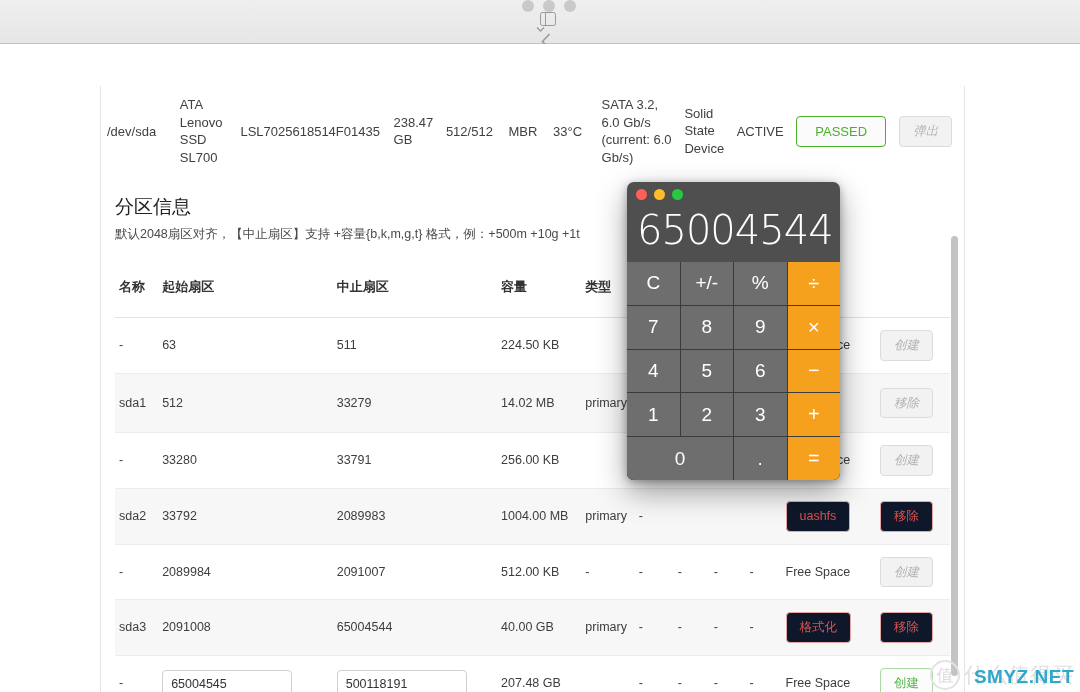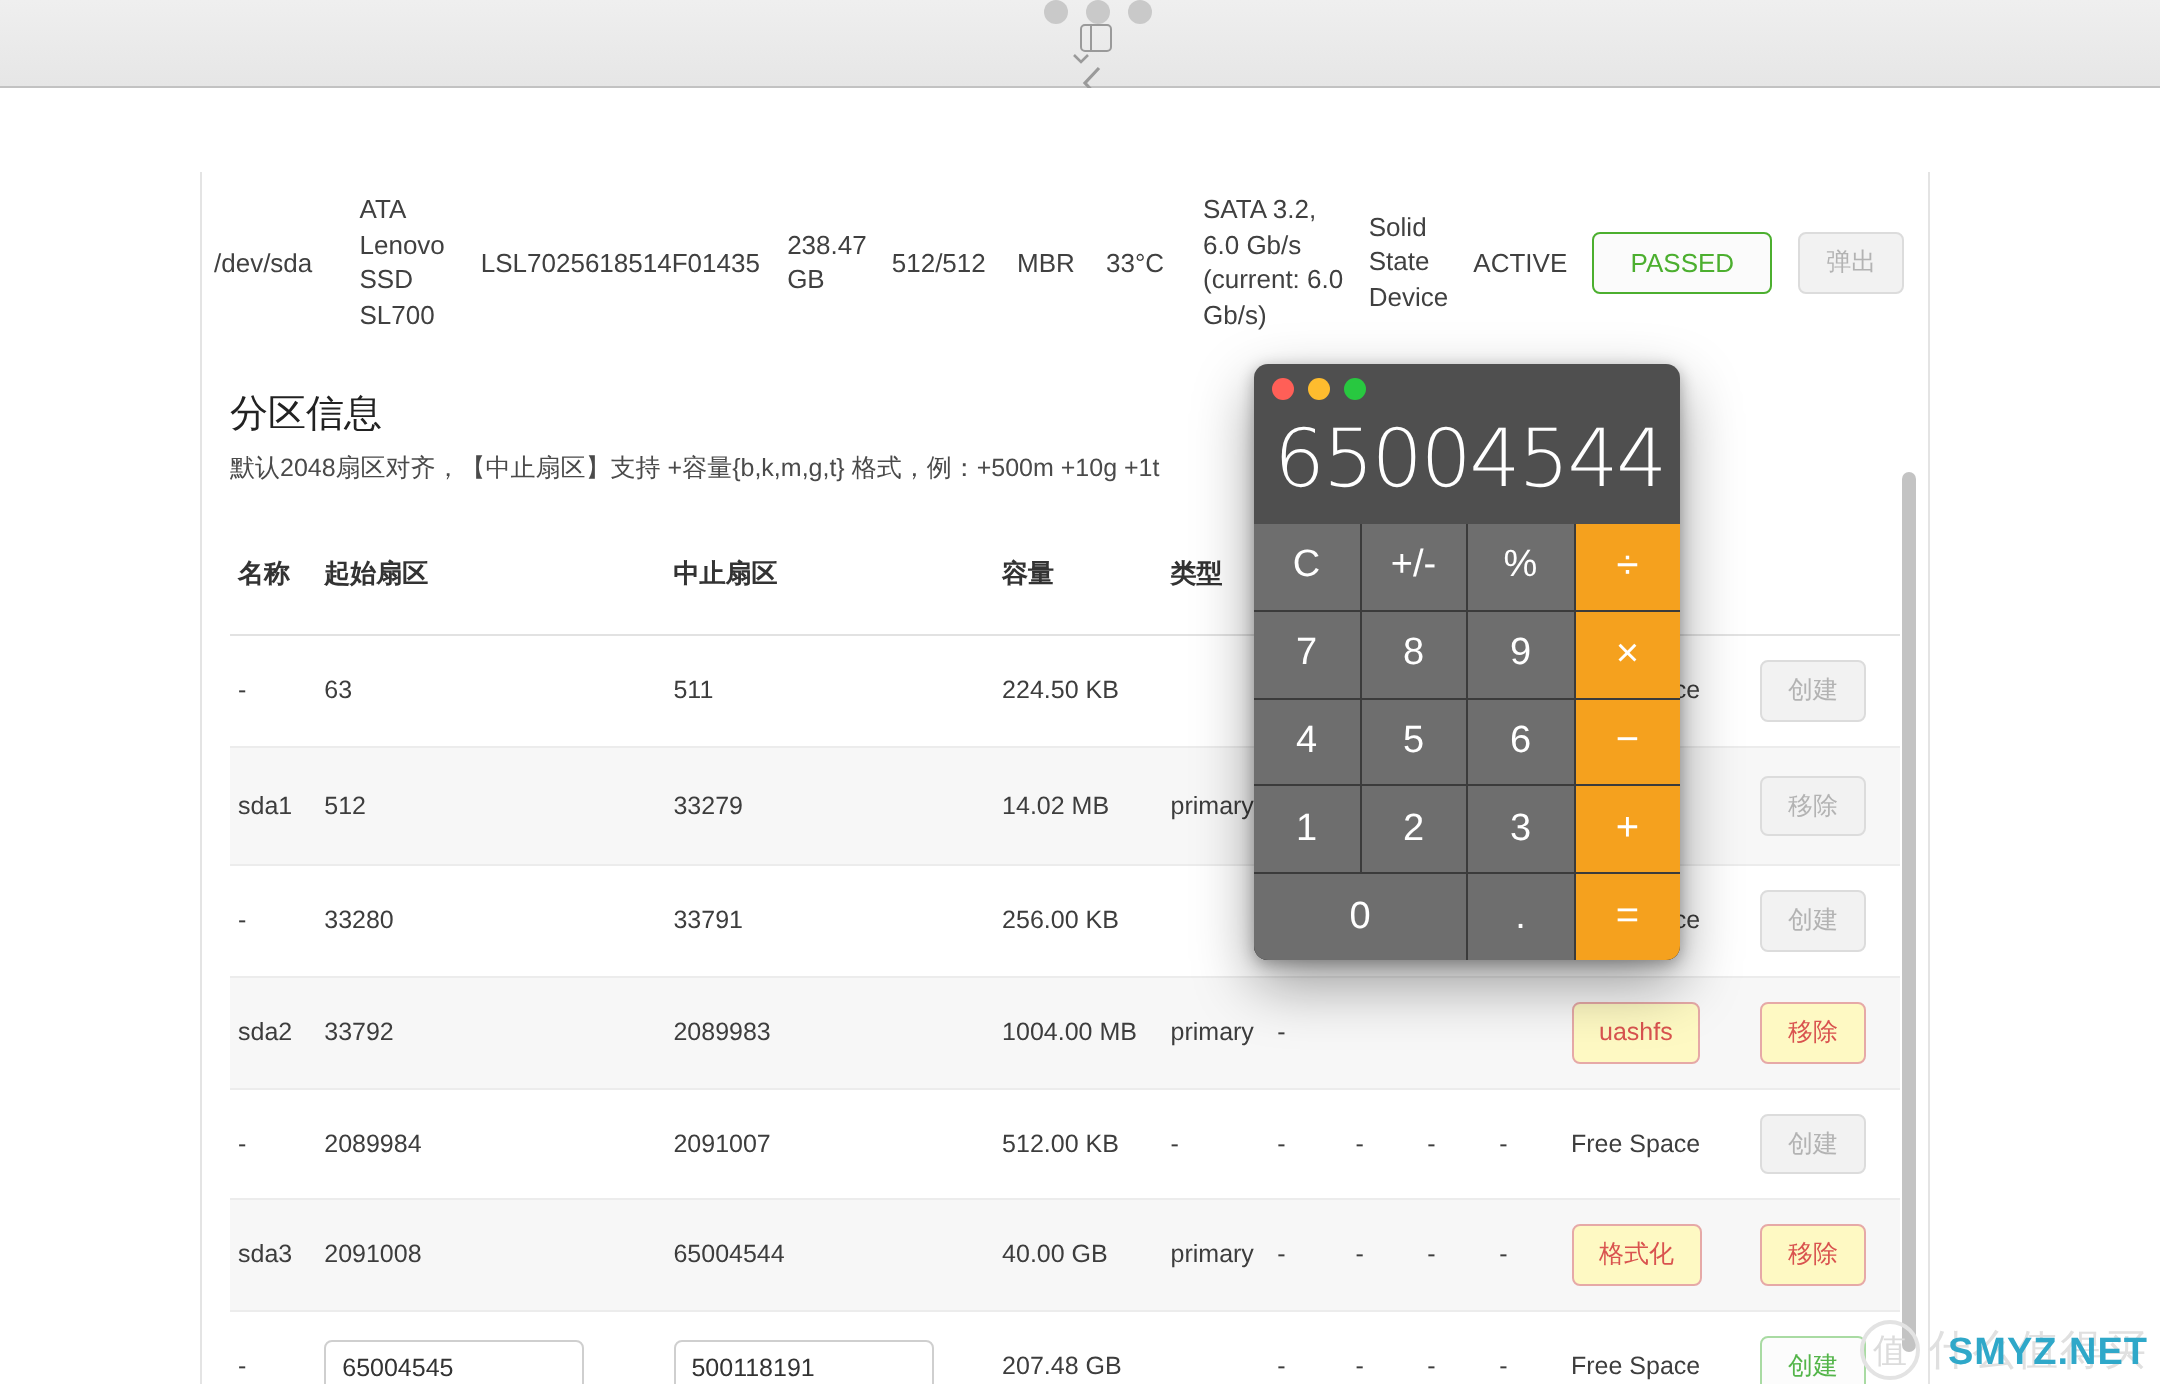--- a/index.html
+++ b/index.html
@@ -83,22 +83,22 @@
   #disk-table { width: 100%; border-collapse: collapse; }
   #disk-table td { font-size: 13px; color: #404040; padding: 10px 6px; vertical-align: middle; }
   .w-narrow { line-height: 1.35; }
 
   .btn {
     display: inline-block; font-size: 12.5px; padding: 6px 13px;
     border-radius: 4px; border: 1px solid #ccc; background: #f6f6f6;
     color: #999; cursor: default; white-space: nowrap;
   }
   .btn-pass { color: #4caf2f; border: 1px solid #4caf2f; background: #fbfbfb; padding: 7px 18px; font-size: 13px; }
-  .btn-disabled { color: #b3b3b3; background: #f2f2f2; border-color: #dcdcdc; }
-  .btn-danger { color: #d9534f; border-color: #e6a9a7; background: #fef9c3; }
+  .btn-disabled { color: #b3b3b3; background: #f2f2f2; border-color: #dcdcdc; font-style: italic; }
+  .btn-danger { color: #d9534f; border-color: #e6a9a7; background: #0f172a; }
   .btn-success { color: #54b54a; border-color: #a9dba3; background: #fcfcfc; }
 
   
   #part-section { padding: 0 14px; }
   #part-title { font-size: 19px; font-weight: normal; color: #222; margin: 18px 0 6px 0; }
   #part-hint { font-size: 12.5px; color: #4a4a4a; margin-bottom: 14px; }
 
   #part-table { width: 100%; border-collapse: collapse; table-layout: fixed; }
   #part-table th {
     font-size: 13px; color: #333; font-weight: bold; text-align: left;

